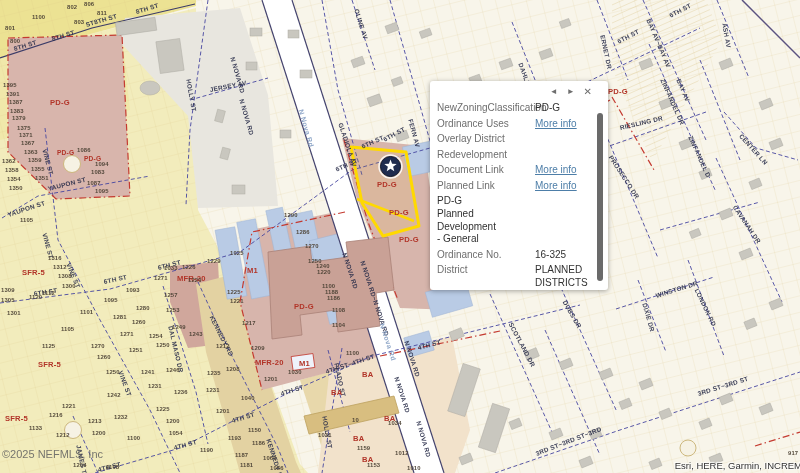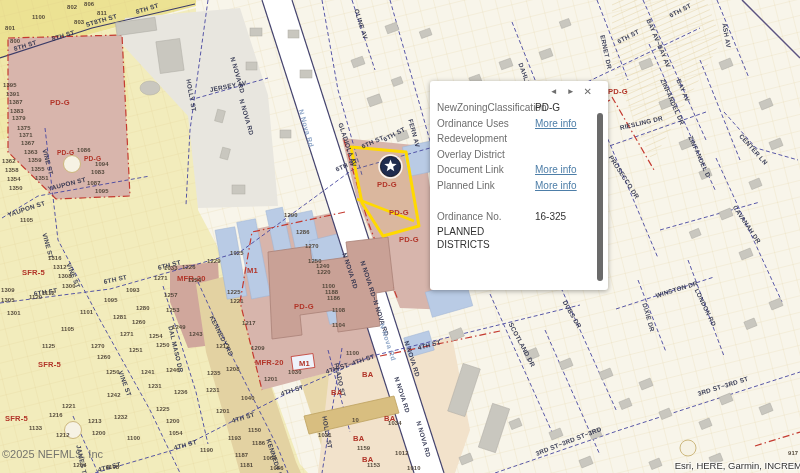--- a/index.html
+++ b/index.html
@@ -431,42 +431,44 @@
     <div id="popup-rows">
         <div class="prow">
           <span class="plabel">NewZoningClassification</span>
           <span class="pval">PD-G</span>
         </div>
         <div class="prow">
           <span class="plabel">Ordinance Uses</span>
           <span class="pval"><a>More info</a></span>
         </div>
         <div class="prow">
+          <span class="plabel">Overlay District</span>
+          <span class="pval"></span>
+        </div>
+        <div class="prow">
           <span class="plabel">Redevelopment</span>
           <span class="pval"></span>
         </div>
         <div class="prow">
-          <span class="plabel">Overlay District</span>
-          <span class="pval"></span>
-        </div>
-        <div class="prow">
           <span class="plabel">Document Link</span>
           <span class="pval"><a>More info</a></span>
         </div>
         <div class="prow">
           <span class="plabel">Planned Link</span>
           <span class="pval"><a>More info</a></span>
         </div>
         <div class="prow">
+          <span class="pval">PD-G Planned Development - General</span>
         </div>
         <div class="prow">
           <span class="plabel">Ordinance No.</span>
           <span class="pval">16-325</span>
         </div>
         <div class="prow">
+          <span class="plabel">District</span>
           <span class="pval">PLANNED DISTRICTS</span>
         </div>
       </div>
     <div id="popup-scrollbar"></div>
   </div>
 
   <div id="copyright">©2025 NEFMLS, Inc</div>
   <div id="attribution">Esri, HERE, Garmin, INCREM</div>
 </div>
 

